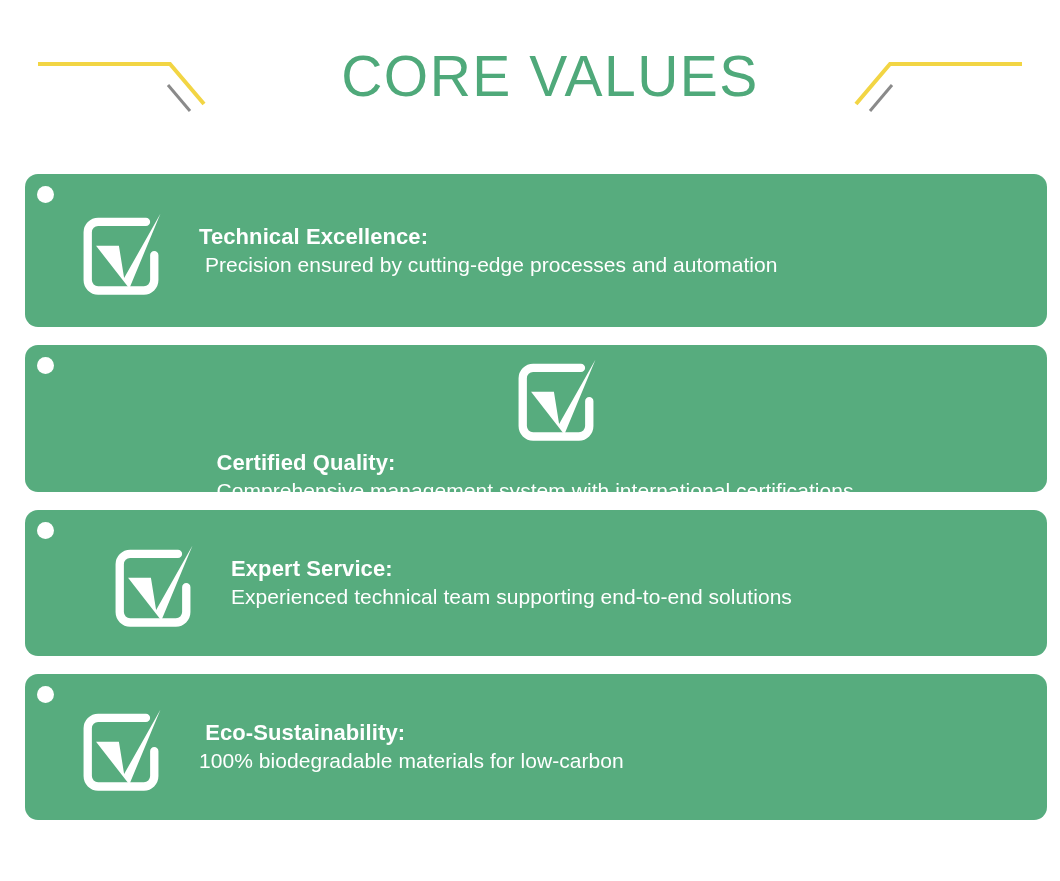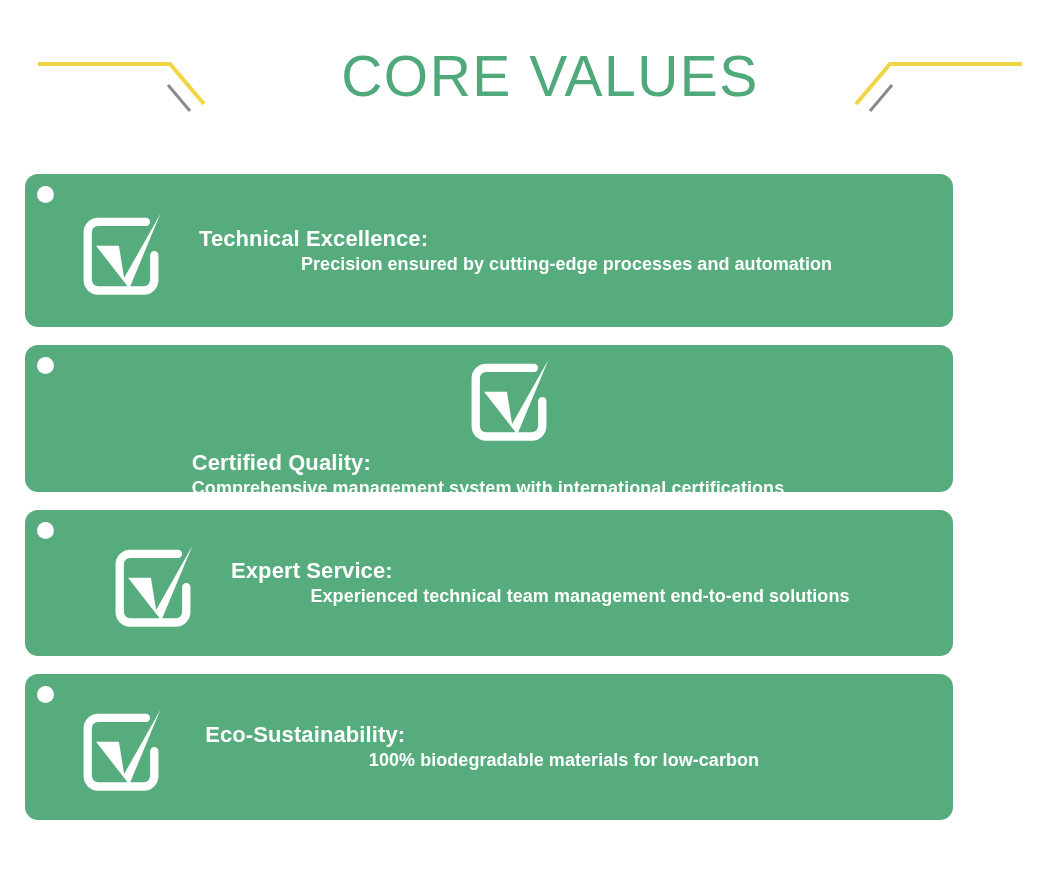--- a/index.html
+++ b/index.html
@@ -47,21 +47,21 @@
 
   
   .cards {
     position: absolute;
     left: 25px;
     top: 174px;
     width: 1008px;
   }
   .card {
     position: relative;
-    width: 928px;
+    width: 1022px;
     background: #57AC7E;
     border-radius: 13px;
     margin-bottom: 18px;
     box-sizing: border-box;
     display: flex;
     align-items: center;
   }
   .card-1 { height: 153px; }
   .card-2 { height: 147px; flex-direction: column; }
   .card-3 { height: 146px; padding-left: 32px; }
@@ -98,26 +98,25 @@
     color: #ffffff;
   }
   .card-title {
     font-size: 22px;
     font-weight: bold;
     line-height: 1.28;
     white-space: pre;
     letter-spacing: 0.1px;
   }
   .card-desc {
-    font-size: 18px;
-    font-weight: 700;
+    font-size: 21px;
+    font-weight: 400;
     line-height: 1.3;
     white-space: pre;
     letter-spacing: 0.05px;
-    text-align: center;
   }
 </style>
 </head>
 <body>
 
 <div class="header">
 
   <svg class="deco deco-left" viewBox="0 0 230 80">
     <path d="M20 24 L152 24 L186 64" stroke="#F2D544" stroke-width="4" fill="none" stroke-linecap="butt" stroke-linejoin="miter"></path>
     <path d="M150 45 L172 71" stroke="#8A8A8A" stroke-width="3" fill="none" stroke-linecap="butt"></path>
@@ -164,21 +163,21 @@
   <div class="card card-3">
     <span class="card-dot"></span>
     <div class="card-icon">
       <svg viewBox="0 0 100 100">
         <path d="M74 22 H28 a10 10 0 0 0 -10 10 V78 a10 10 0 0 0 10 10 H72 a10 10 0 0 0 10 -10 V54" fill="none" stroke="#ffffff" stroke-width="8" stroke-linecap="round"></path>
         <path d="M26 45 H48 L53 76 L88 14 L58 86 Z" fill="#ffffff"></path>
       </svg>
     </div>
     <div class="card-text">
       <div class="card-title">Expert Service:</div>
-      <div class="card-desc">Experienced technical team management end-to-end solutions</div>
+      <div class="card-desc">Experienced technical team supporting end-to-end solutions</div>
     </div>
   </div>
 
   <div class="card card-4">
     <span class="card-dot"></span>
     <div class="card-icon">
       <svg viewBox="0 0 100 100">
         <path d="M74 22 H28 a10 10 0 0 0 -10 10 V78 a10 10 0 0 0 10 10 H72 a10 10 0 0 0 10 -10 V54" fill="none" stroke="#ffffff" stroke-width="8" stroke-linecap="round"></path>
         <path d="M26 45 H48 L53 76 L88 14 L58 86 Z" fill="#ffffff"></path>
       </svg>

